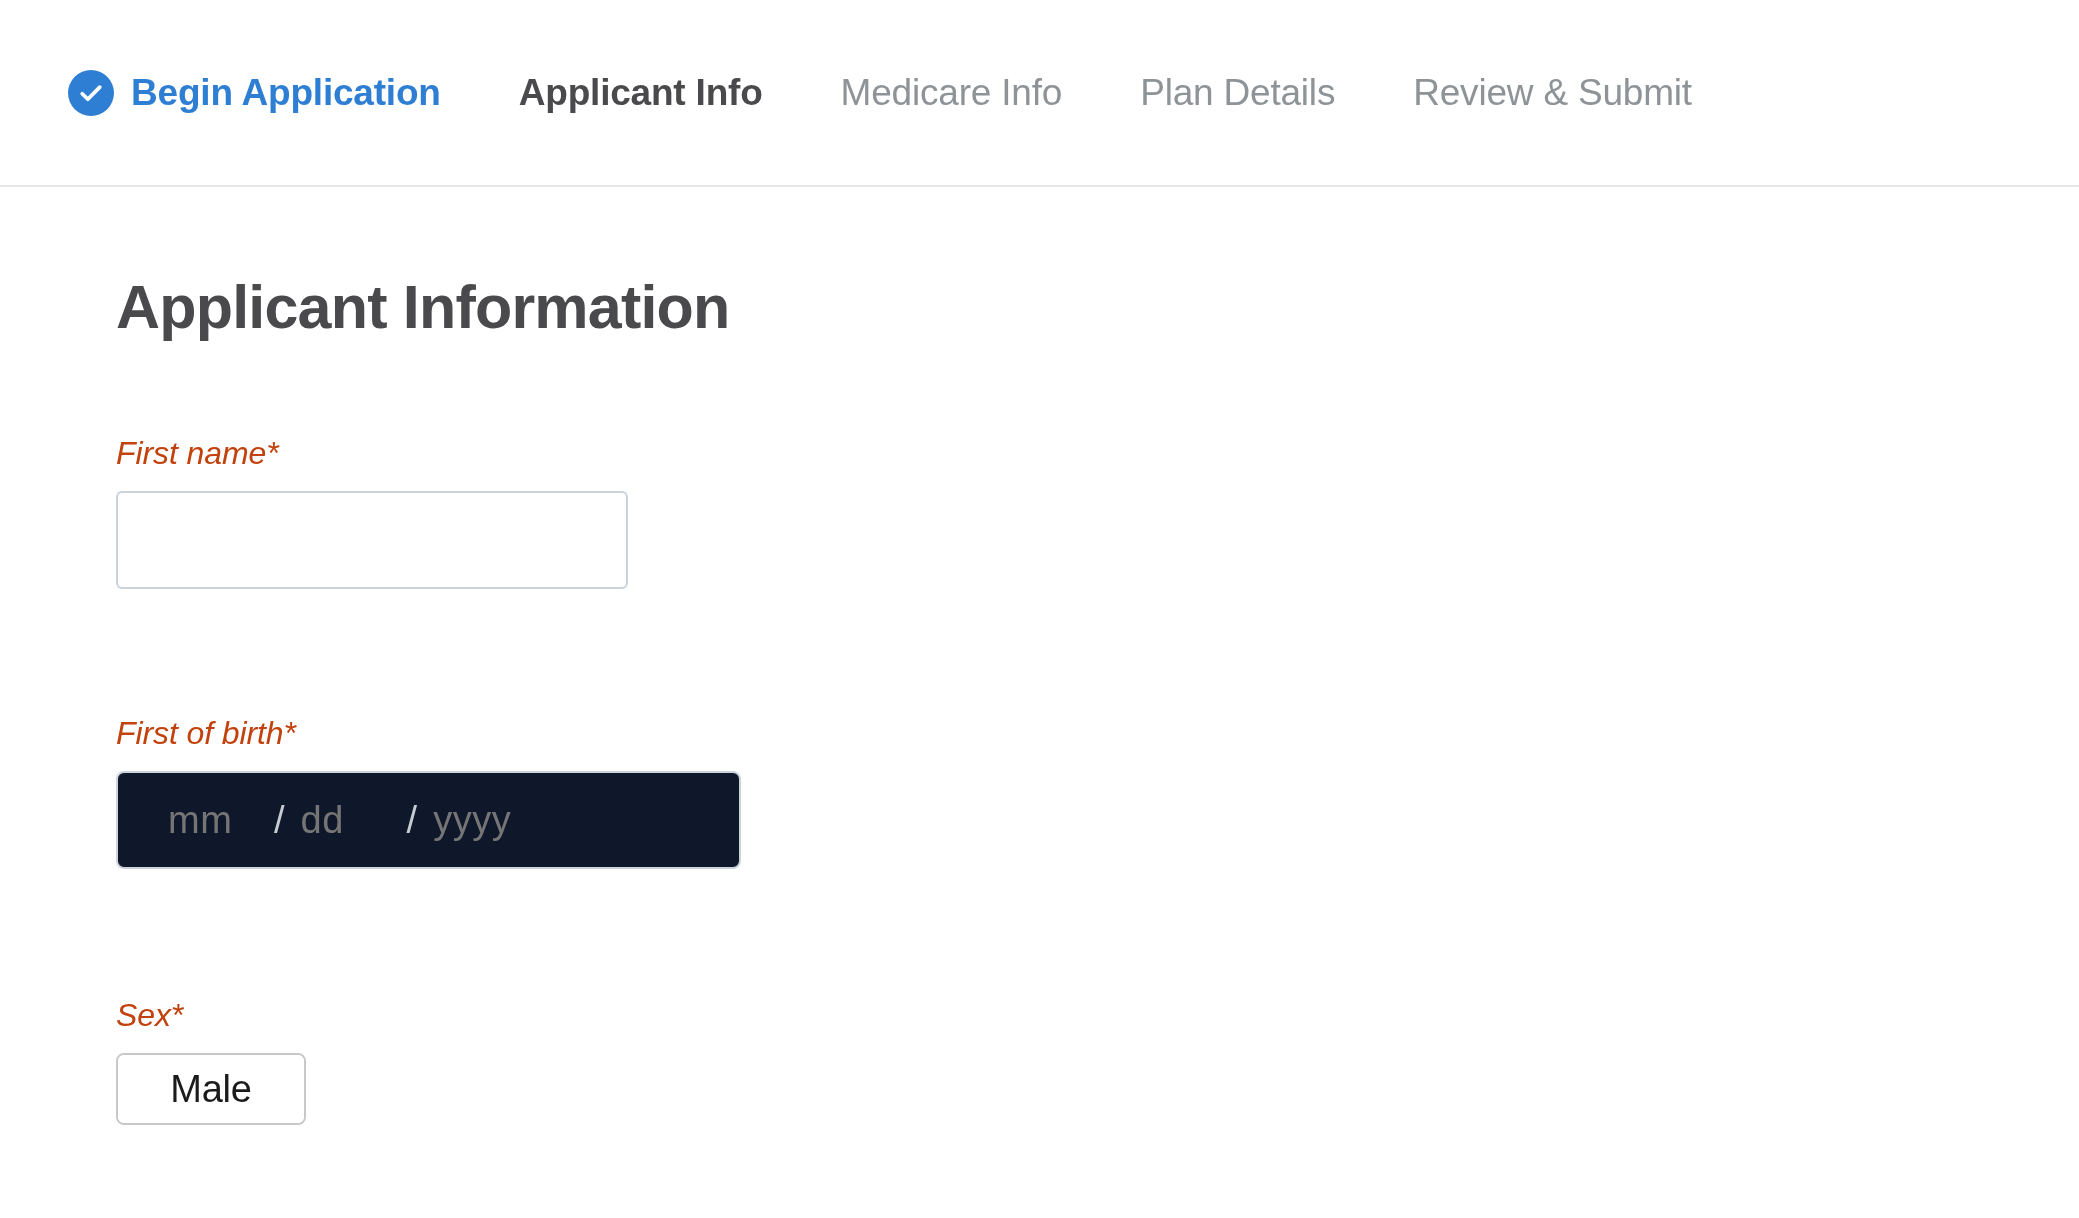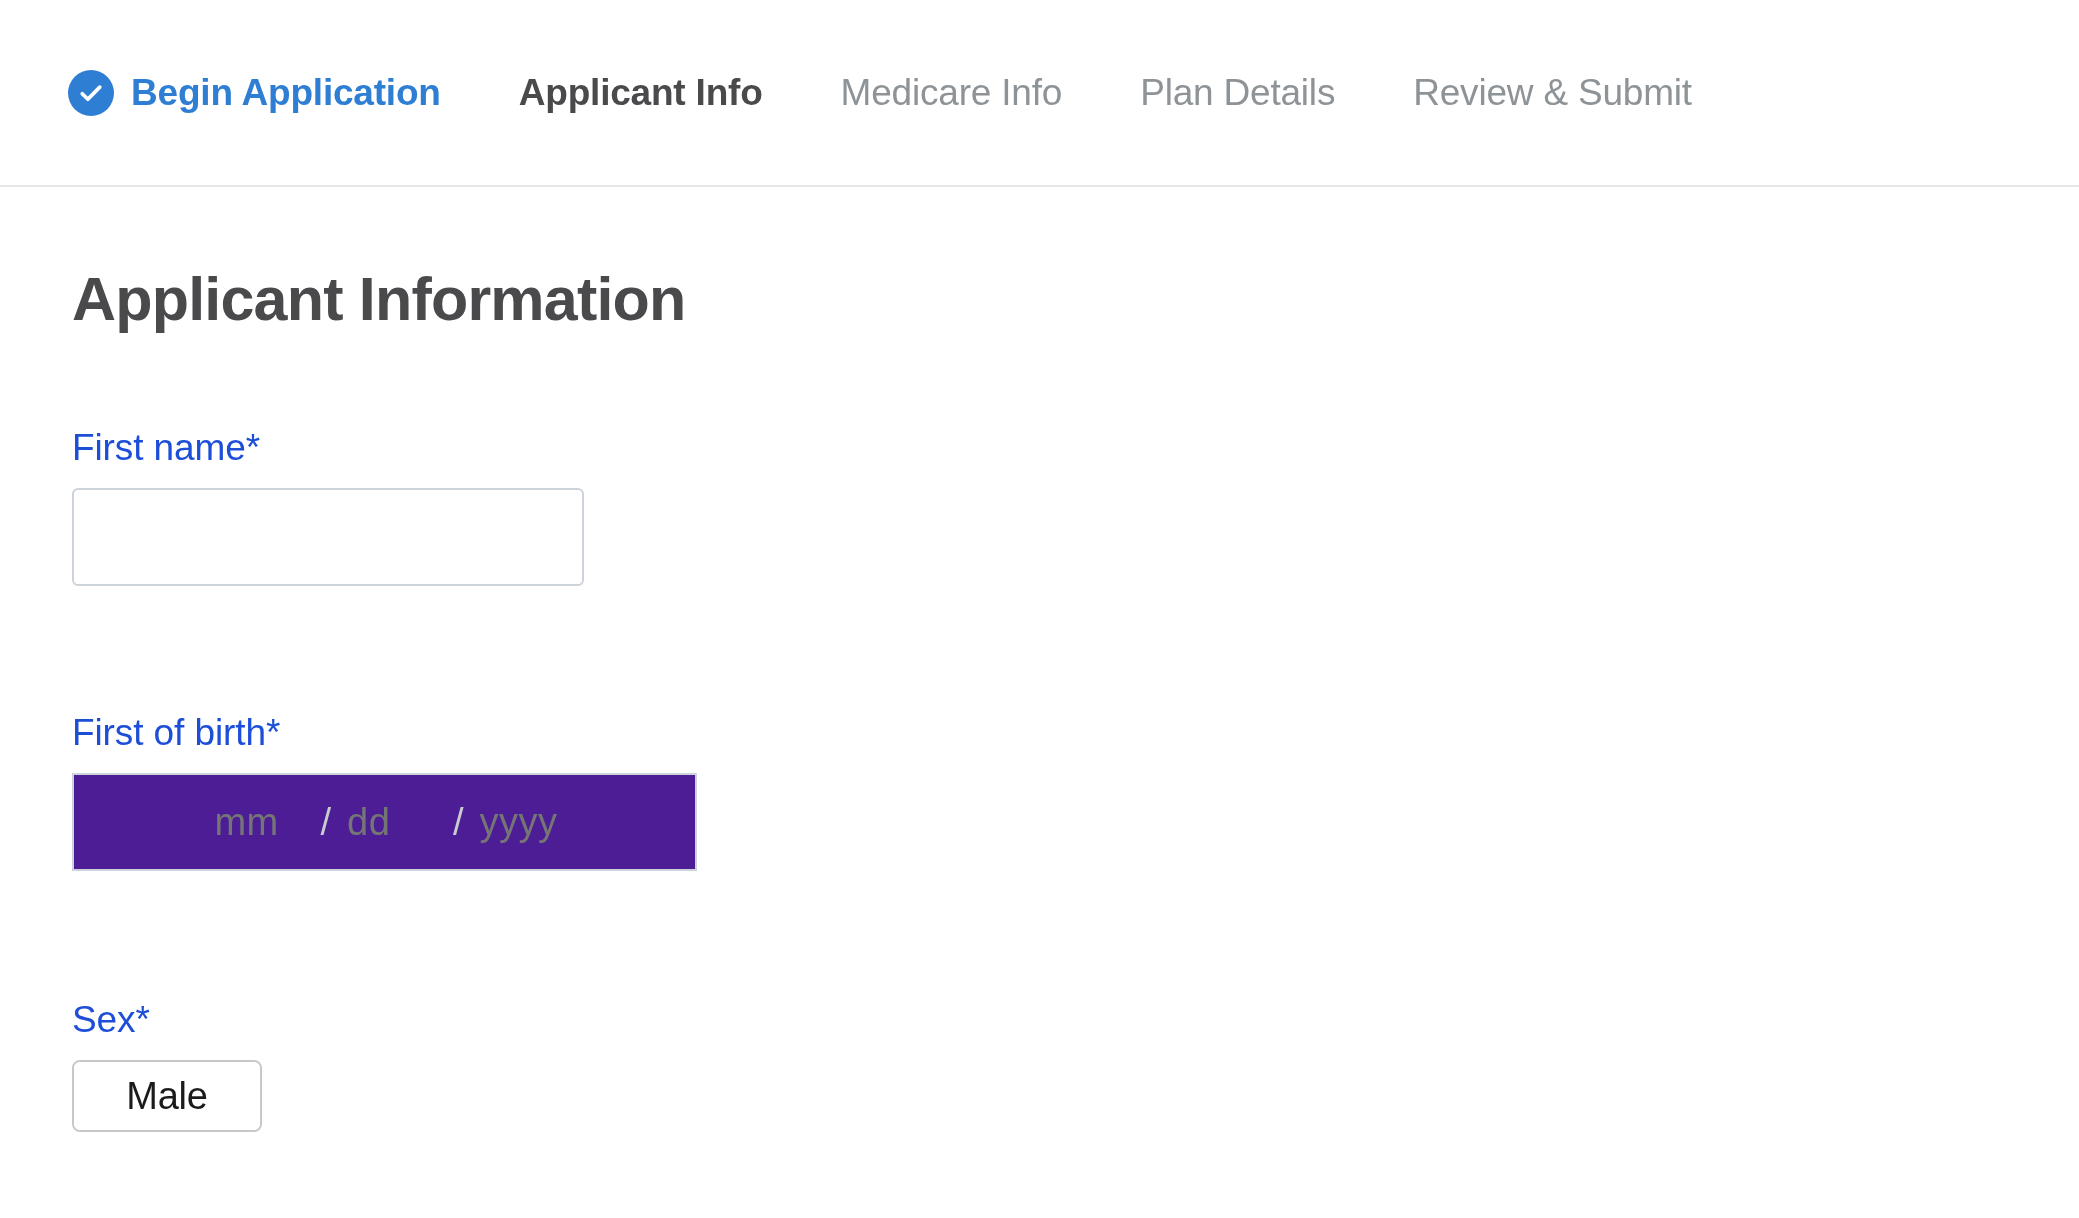--- a/index.html
+++ b/index.html
@@ -46,38 +46,40 @@
     flex: 0 0 auto;
   }
   .step-check svg { display: block; }
 
   .step-done  .step-label { color: #2e7fd4; font-weight: bold; }
   .step-active .step-label { color: #4a4a4d; font-weight: bold; }
   .step-todo  .step-label { color: #8d9396; font-weight: normal; text-align: center; }
 
   
   .content {
-    padding: 8px 0 0 72px;
+    padding: 16px 0 0 72px;
+    margin-left: 44px;
   }
   .page-title {
     margin: 0;
     padding-top: 72px;
     font-size: 61px;
     font-weight: bold;
     color: #4a4a4d;
     letter-spacing: -0.8px;
     line-height: 1.05;
   }
 
   .field-label {
-    font-size: 37px;
-    color: #1d4ed8;
+    font-size: 32px;
+    color: #c2410c;
     letter-spacing: -0.1px;
     line-height: 1;
     display: block;
+    font-style: italic;
   }
 
   .row-names {
     display: flex;
     margin-top: 98px;
   }
   .field-group + .field-group { margin-left: 48px; }
 
   .text-input {
     display: block;
@@ -96,26 +98,25 @@
   }
 
   
   .dob-block { margin-top: 128px; }
   .dob-box {
     box-sizing: border-box;
     margin-top: 22px;
     width: 625px;
     height: 98px;
     border: 2px solid #ccd3da;
-    border-radius: 0;
-    background: #4c1d95;
+    border-radius: 8px;
+    background: #0f172a;
     display: flex;
     align-items: center;
     padding-left: 50px;
-    justify-content: center;
   }
   .dob-seg {
     font-size: 38px;
     color: #b9c0c5;
     letter-spacing: 0.5px;
     line-height: 1;
     background: transparent;
     border: none;
     outline: none;
     font-family: "Liberation Sans", sans-serif;

